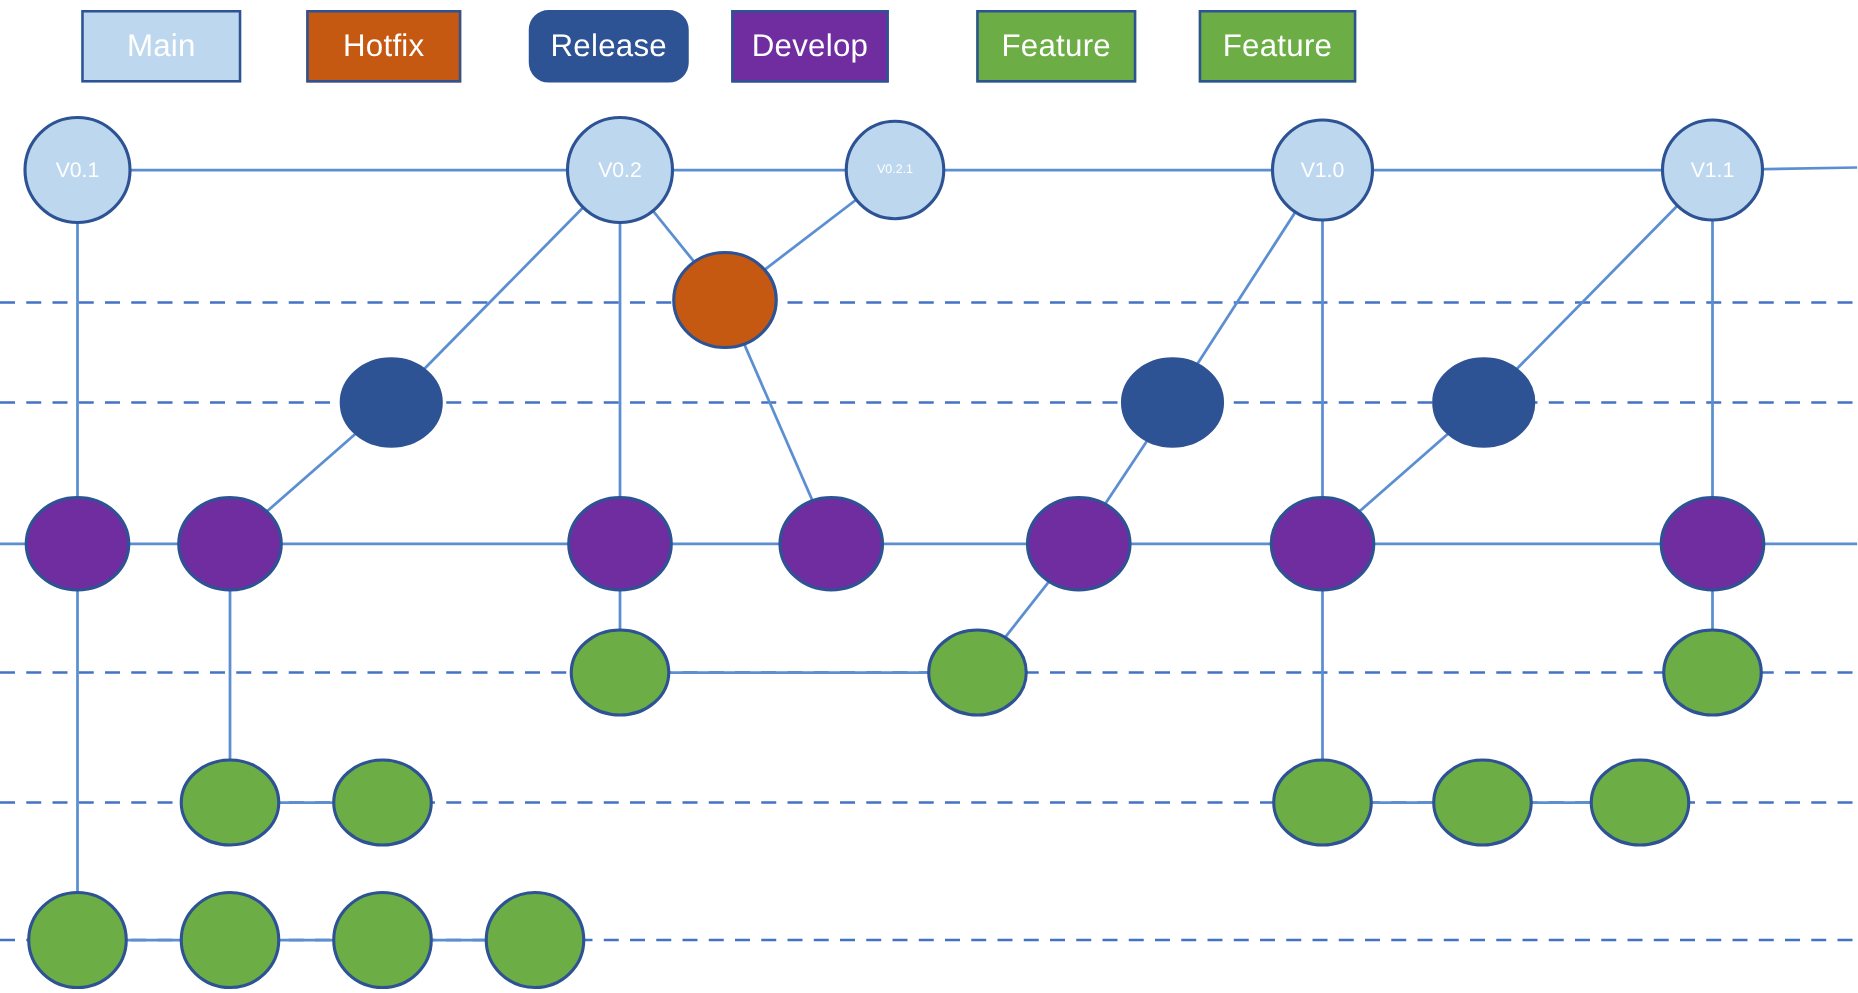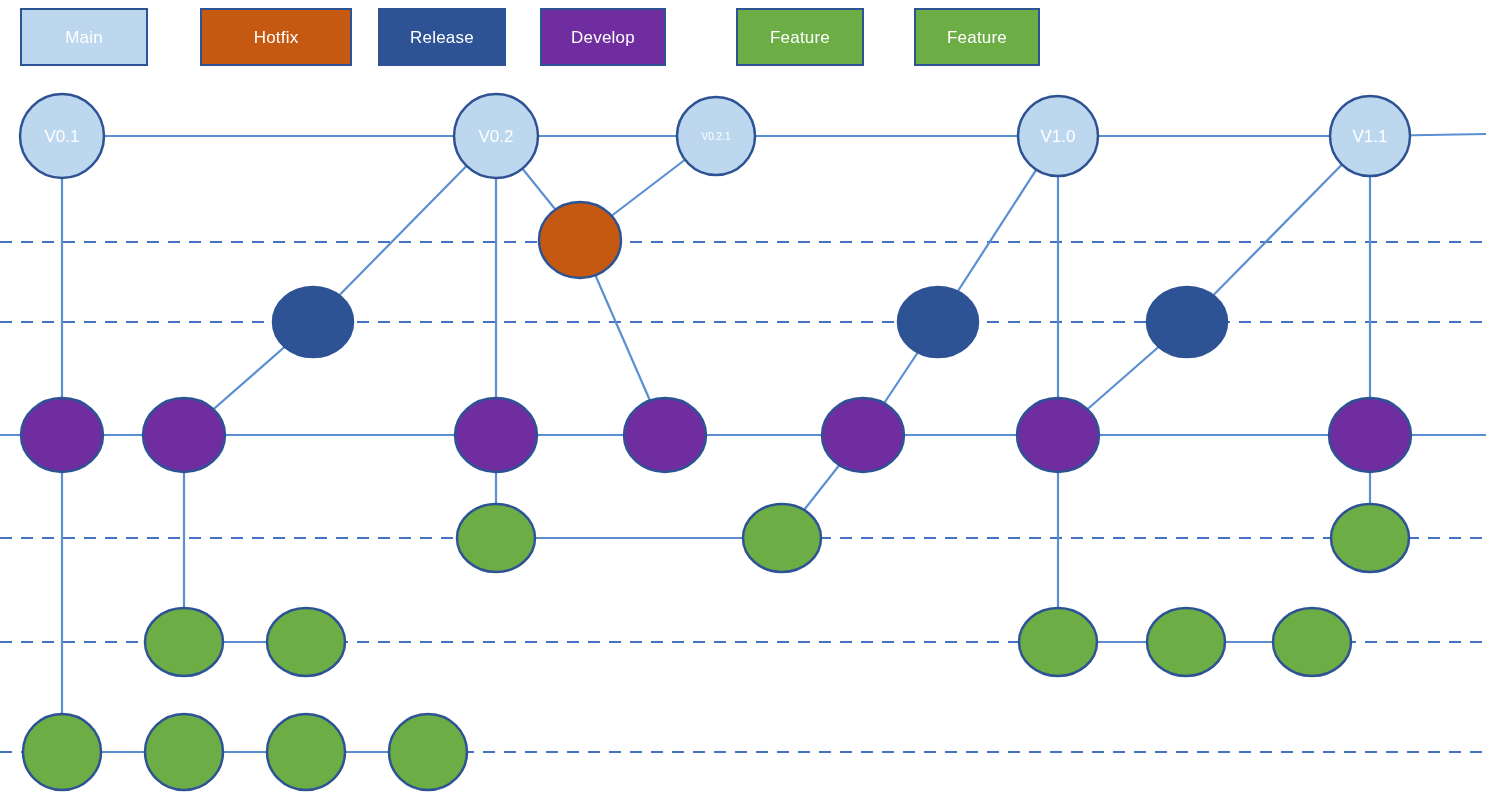--- a/index.html
+++ b/index.html
@@ -26,24 +26,25 @@
     height: 80px;
   }
   .legend-box {
     position: absolute;
     display: flex;
     align-items: center;
     justify-content: center;
     box-sizing: border-box;
     border: 2px solid #2E5395;
     color: #ffffff;
-    font-size: 17px;
+    font-size: 25px;
     line-height: 1;
     letter-spacing: 0.2px;
     white-space: nowrap;
+    margin-left: 45px;
   }
   
   #graph {
     position: absolute;
     left: 0;
     top: 0;
   }
   .node-label {
     fill: #ffffff;
     font-family: "Liberation Sans", sans-serif;
@@ -198,24 +199,24 @@
         <g>
           <ellipse cx="428" cy="752" rx="39" ry="38" fill="#6CAE45" stroke="#2E5395" stroke-width="2.5"></ellipse>
         </g>
       </g>
   </svg>
 
   <div id="legend">
       <div class="legend-box" style="left: 20px; top: 8px; width: 128px; height: 58px; background: rgb(189, 215, 238); border-color: rgb(46, 83, 149);">
         <span>Main</span>
       </div>
-      <div class="legend-box" style="left: 200px; top: 8px; width: 152px; height: 58px; background: rgb(198, 89, 17); border-color: rgb(46, 83, 149);">
+      <div class="legend-box" style="left: 200px; top: 8px; width: 124px; height: 58px; background: rgb(198, 89, 17); border-color: rgb(46, 83, 149);">
         <span>Hotfix</span>
       </div>
-      <div class="legend-box" style="left: 378px; top: 8px; width: 128px; height: 58px; background: rgb(46, 83, 149); border-color: rgb(46, 83, 149);">
+      <div class="legend-box" style="left: 378px; top: 8px; width: 128px; height: 58px; background: rgb(46, 83, 149); border-color: rgb(46, 83, 149); border-radius: 16px;">
         <span>Release</span>
       </div>
       <div class="legend-box" style="left: 540px; top: 8px; width: 126px; height: 58px; background: rgb(111, 45, 160); border-color: rgb(46, 83, 149);">
         <span>Develop</span>
       </div>
       <div class="legend-box" style="left: 736px; top: 8px; width: 128px; height: 58px; background: rgb(108, 174, 69); border-color: rgb(46, 83, 149);">
         <span>Feature</span>
       </div>
       <div class="legend-box" style="left: 914px; top: 8px; width: 126px; height: 58px; background: rgb(108, 174, 69); border-color: rgb(46, 83, 149);">
         <span>Feature</span>

